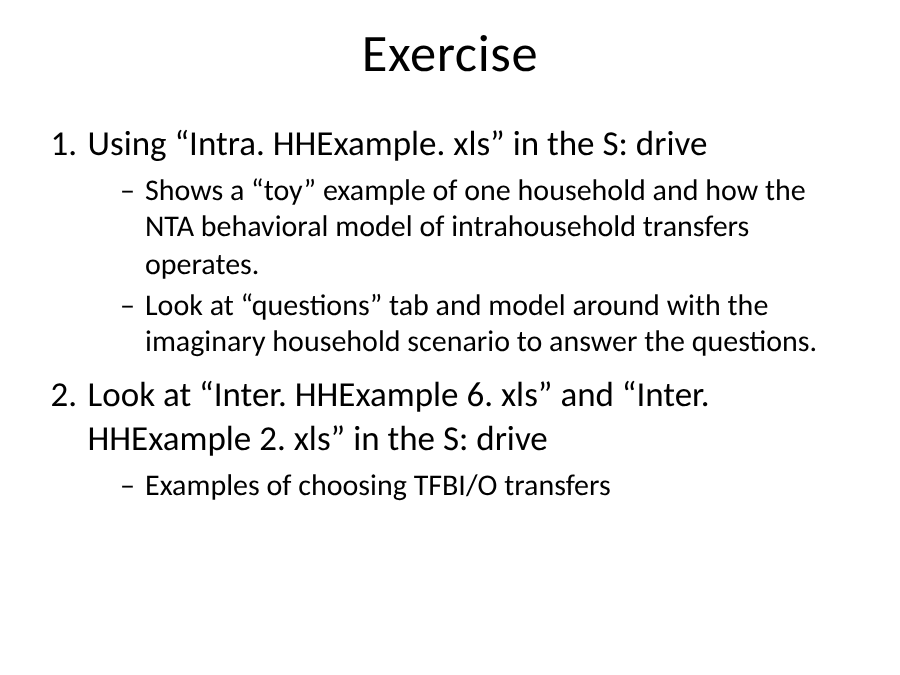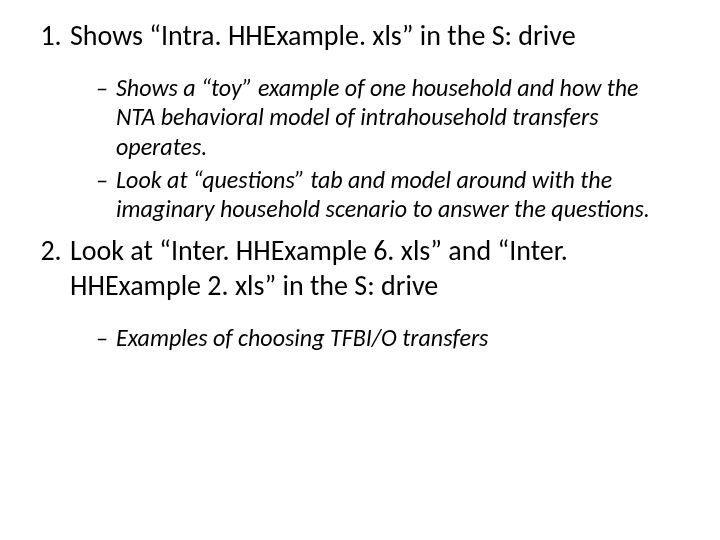--- a/index.html
+++ b/index.html
@@ -32,46 +32,46 @@
   }
   ol.top > li {
     margin-bottom: 10px;
     padding-left: 2px;
   }
   ol.top > li::marker {
     font-size: 28px;
   }
   .sub {
     list-style: none;
-    margin: 20px 0 8px 0;
+    margin: 6px 0 8px 0;
     padding: 0 0 0 26px;
     font-size: 24px;
     line-height: 1.22;
-    font-style: italic;
   }
   .sub > li {
     position: relative;
     padding-left: 20px;
     margin-bottom: 4px;
   }
   .sub > li::before {
     content: "–";
     position: absolute;
     left: 0;
     top: 0;
   }
 </style>
 </head>
 <body>
 
 <div class="slide">
+  <h1 class="title">Exercise</h1>
 
   <ol class="top">
     <li>
-      <span>Shows “Intra. HHExample. xls” in the S: drive</span>
+      <span>Using “Intra. HHExample. xls” in the S: drive</span>
       <ul class="sub">
         <li>Shows a “toy” example of one household and how the NTA behavioral model of intrahousehold transfers operates.</li>
         <li>Look at “questions” tab and model around with the imaginary household scenario to answer the questions.</li>
       </ul>
     </li>
     <li>
       <span>Look at “Inter. HHExample 6. xls” and “Inter. HHExample 2. xls” in the S: drive</span>
       <ul class="sub">
         <li>Examples of choosing TFBI/O transfers</li>
       </ul>

